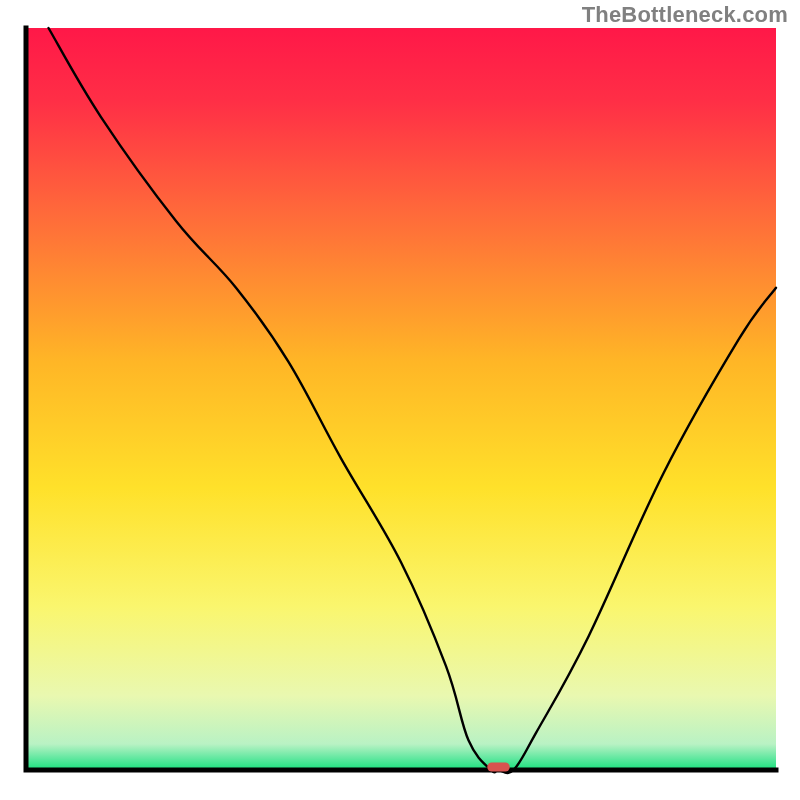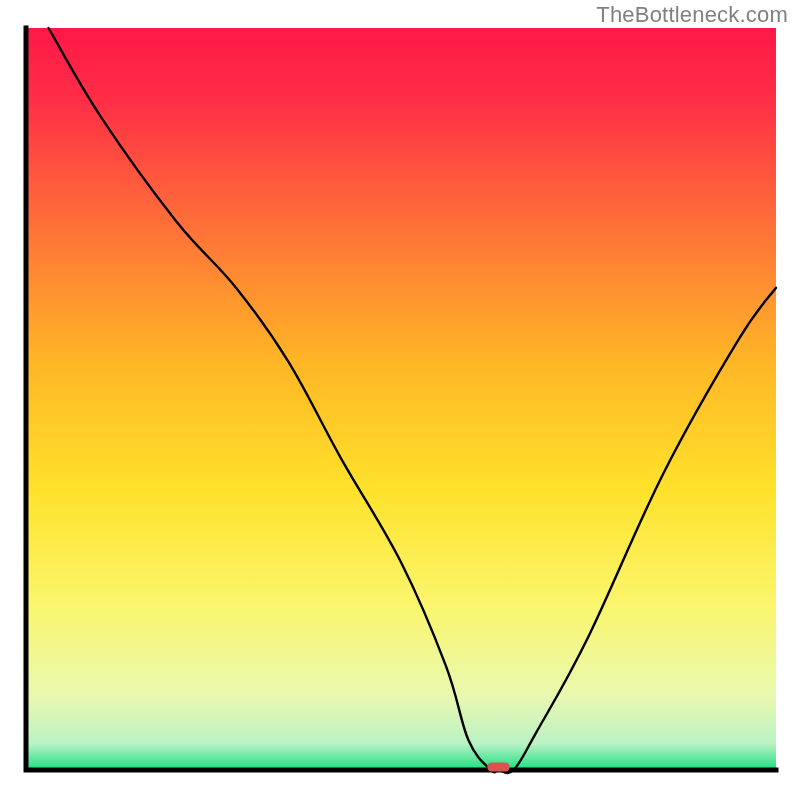--- a/index.html
+++ b/index.html
@@ -14,21 +14,21 @@
   .stage {
     position: relative;
     width: 800px;
     height: 800px;
   }
   .watermark {
     position: absolute;
     top: 2px;
     right: 12px;
     font-size: 22px;
-    font-weight: 400;
+    font-weight: 700;
     color: #808080;
     letter-spacing: 0.2px;
     user-select: none;
   }
   svg {
     display: block;
   }
 </style>
 </head>
 <body>

